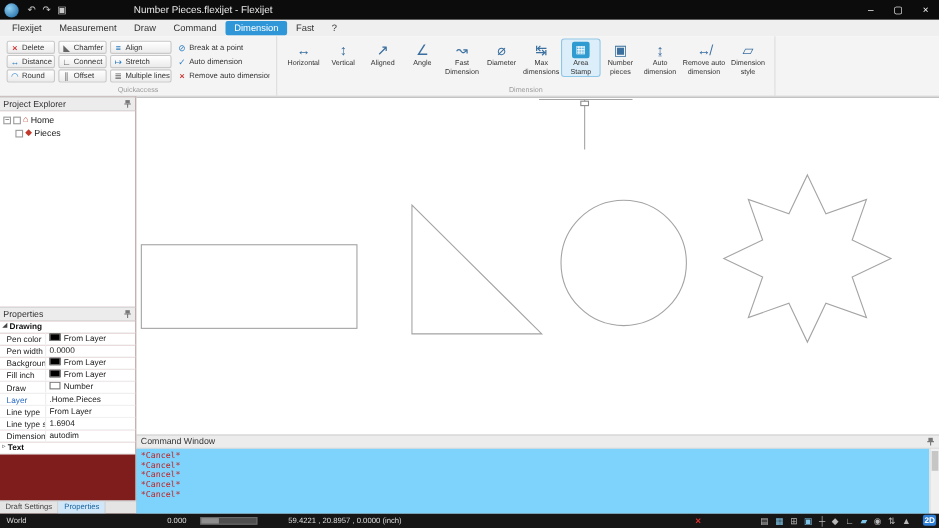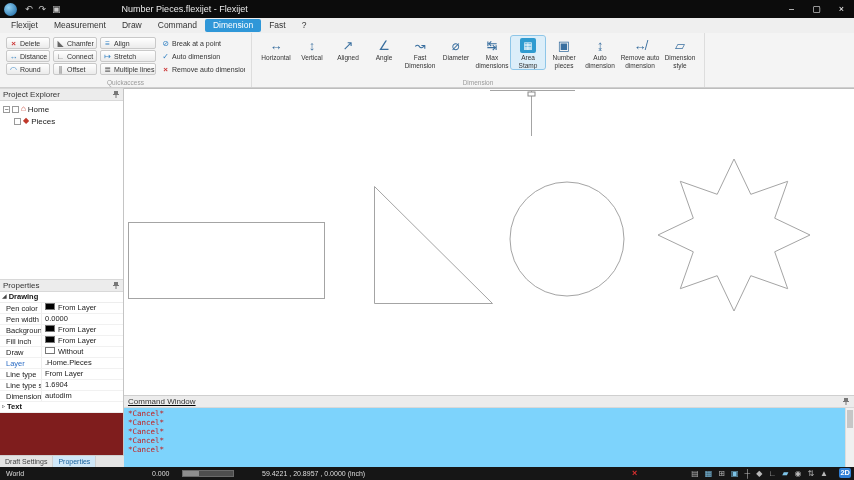--- a/index.html
+++ b/index.html
@@ -57,21 +57,21 @@
   .prop-val { flex:1; padding-left:3px; display:flex; align-items:flex-start; color:#222; white-space:nowrap; overflow:hidden; }
   .swatch { width:10px; height:7px; border:1px solid #777; margin-right:3px; flex:none; }
 
   .bottom-tabs { position:absolute; bottom:0; left:0; width:124px; height:12px; display:flex; background:#e4e4e4; border-top:1px solid #cfcfcf; }
   .btab { font-size:7px; padding:0 5px; color:#444; border-right:1px solid #cfcfcf; display:flex; align-items:center; white-space:nowrap; }
   .btab.active { background:#cfe7f8; color:#17629f; }
 
   .workspace { position:absolute; left:124px; top:88px; right:0; height:307px; background:#fff; border-top:1px solid #bdbdbd; }
   .workspace svg { position:absolute; inset:0; }
 
-  .command { position:absolute; left:124px; top:395px; right:0; bottom:13px;text-decoration:underline; }
+  .command { position:absolute; left:124px; top:395px; right:0; bottom:13px; }
   .cmd-header { height:13px; background:#ececec; border-top:1px solid #cfcfcf; border-bottom:1px solid #d8d8d8; display:flex; align-items:center; padding:0 4px; font-size:8px; color:#333; }
   .cmd-body { position:absolute; top:13px; left:0; right:9px; bottom:0; background:#7dd3fc; font-family:"DejaVu Sans Mono",monospace; font-size:7.5px; color:#c22222; padding:1px 4px; line-height:9px; }
   .cmd-scroll { position:absolute; top:13px; right:0; width:9px; bottom:0; background:#f0f0f0; border-left:1px solid #ddd; }
   .cmd-thumb { position:absolute; top:2px; left:1px; width:6px; height:18px; background:#c6c6c6; }
 
   .statusbar { position:absolute; left:0; bottom:0; right:0; height:13px; background:#161616; color:#ddd; font-size:7px; }
   .sb-world { position:absolute; left:6px; top:3px; }
   .sb-val { position:absolute; left:152px; top:3px; }
   .sb-progress { position:absolute; left:182px; top:3px; width:52px; height:7px; background:#4e4e4e; border:1px solid #6a6a6a; }
   .sb-thumb { width:16px; height:100%; background:#8e8e8e; }
@@ -282,21 +282,21 @@
       <div class="prop-name">Fill inch</div>
       <div class="prop-val">
           <span class="swatch" style="background: rgb(0, 0, 0);"></span>
           <span>From Layer</span>
         </div>
     </div>
     <div class="prop-row">
       <div class="prop-name">Draw</div>
       <div class="prop-val">
           <span class="swatch" style="background: rgb(255, 255, 255);"></span>
-          <span>Without</span>
+          <span>Number</span>
         </div>
     </div>
     <div class="prop-row">
       <div class="prop-name blue">Layer</div>
       <div class="prop-val">
           <span>.Home.Pieces</span>
         </div>
     </div>
     <div class="prop-row">
       <div class="prop-name">Line type</div>

